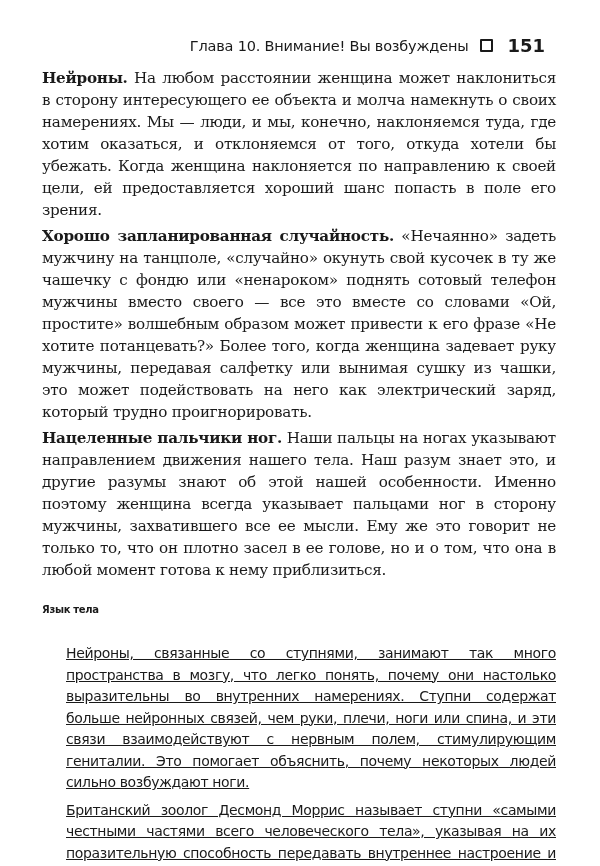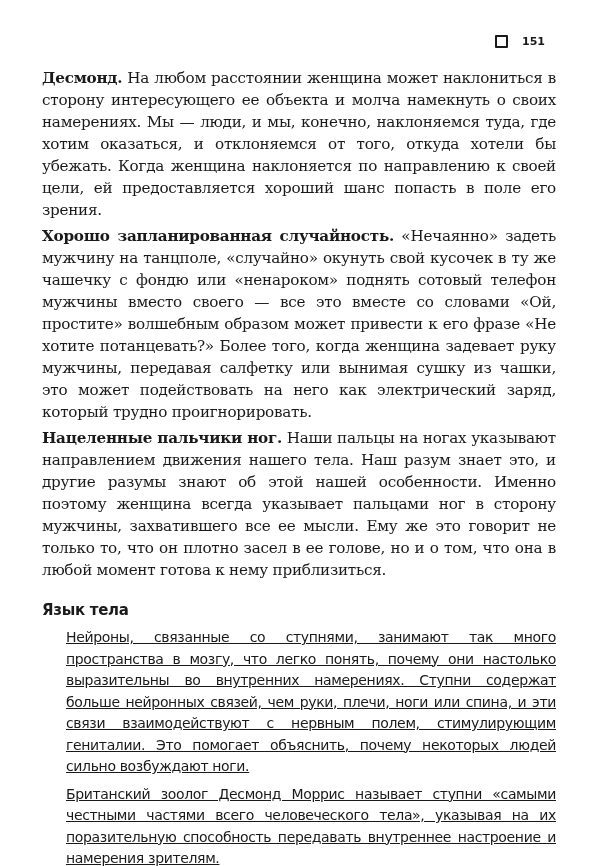--- a/index.html
+++ b/index.html
@@ -7,48 +7,49 @@
     .running-head {
       position: absolute; top: 35px; right: 55px;
       font-family: "DejaVu Sans", sans-serif; font-size: 14.5px; color: #1a1a1a;
       display: flex; align-items: center; white-space: nowrap;
     }
     .running-head .chapter { letter-spacing: -0.2px; }
     .running-head .box {
       display: inline-block; width: 9px; height: 9px; border: 2px solid #1a1a1a;
       border-radius: 1px; margin: 0 14px 0 12px; box-sizing: content-box;
     }
-    .running-head .page-num { font-weight: bold; font-size: 11px; }
+    .running-head .page-num { font-weight: bold; font-size: 18px; }
     .content {
       position: absolute; left: 42px; top: 67px; width: 514px;
       font-family: "DejaVu Serif", serif; font-size: 15.2px; line-height: 22px;
       text-align: justify; hyphens: manual; letter-spacing: -0.25px;
     }
     .para { margin: 0 0 4px 0; }
     .para b { font-weight: bold; }
     .sidebar-heading {
-      font-family: "DejaVu Sans", sans-serif; font-weight: bold; font-size: 15px;
-      margin: 18px 0 6px 0; letter-spacing: -0.3px;
+      font-family: "DejaVu Sans", sans-serif; font-weight: bold; font-size: 10px;
+      margin: 18px 0 22px 0; letter-spacing: -0.3px;
     }
     .sidebar-body {
       margin-left: 24px; font-family: "DejaVu Sans", sans-serif;
       font-size: 14px; line-height: 21.5px; letter-spacing: -0.35px;
     }
     .sidebar-body p { margin: 0 0 6px 0; text-decoration: underline; }
   </style>
 </head>
 <body>
 
 <div class="running-head">
+  <span class="chapter">Глава 10. Внимание! Вы возбуждены</span>
   <span class="box"></span>
   <span class="page-num">151</span>
 </div>
 
 <div class="content">
-  <p class="para"><b>Десмонд.</b><span> На любом расстоянии женщина может наклониться в сторону интересующего ее объекта и молча намекнуть о своих намерениях. Мы — люди, и мы, конечно, наклоняемся туда, где хотим оказаться, и отклоняемся от того, откуда хотели бы убежать. Когда женщина наклоняется по направлению к своей цели, ей предоставляется хороший шанс попасть в поле его зрения.</span></p>
+  <p class="para"><b>Нейроны.</b><span> На любом расстоянии женщина может наклониться в сторону интересующего ее объекта и молча намекнуть о своих намерениях. Мы — люди, и мы, конечно, наклоняемся туда, где хотим оказаться, и отклоняемся от того, откуда хотели бы убежать. Когда женщина наклоняется по направлению к своей цели, ей предоставляется хороший шанс попасть в поле его зрения.</span></p>
 
   <p class="para"><b>Хорошо запланированная случайность.</b><span> «Нечаянно» задеть мужчину на танцполе, «случайно» окунуть свой кусочек в ту же чашечку с фондю или «ненароком» поднять сотовый телефон мужчины вместо своего — все это вместе со словами «Ой, простите» волшебным образом может привести к его фразе «Не хотите потанцевать?» Более того, когда женщина задевает руку мужчины, передавая салфетку или вынимая сушку из чашки, это может подействовать на него как электрический заряд, который трудно проигнорировать.</span></p>
 
   <p class="para"><b>Нацеленные пальчики ног.</b><span> Наши пальцы на ногах указывают направлением движения нашего тела. Наш разум знает это, и другие разумы знают об этой нашей особенности. Именно поэтому женщина всегда указывает пальцами ног в сторону мужчины, захватившего все ее мысли. Ему же это говорит не только то, что он плотно засел в ее голове, но и о том, что она в любой момент готова к нему приблизиться.</span></p>
 
   <div>
     <div class="sidebar-heading">Язык тела</div>
     <div class="sidebar-body">
       <p>Нейроны, связанные со ступнями, занимают так много пространства в мозгу, что легко понять, почему они настолько выразительны во внутренних намерениях. Ступни содержат больше нейронных связей, чем руки, плечи, ноги или спина, и эти связи взаимодействуют с нервным полем, стимулирующим гениталии. Это помогает объяснить, почему некоторых людей сильно возбуждают ноги.</p>
       <p>Британский зоолог Десмонд Моррис называет ступни «самыми честными частями всего человеческого тела», указывая на их поразительную способность передавать внутреннее настроение и намерения зрителям.</p>

